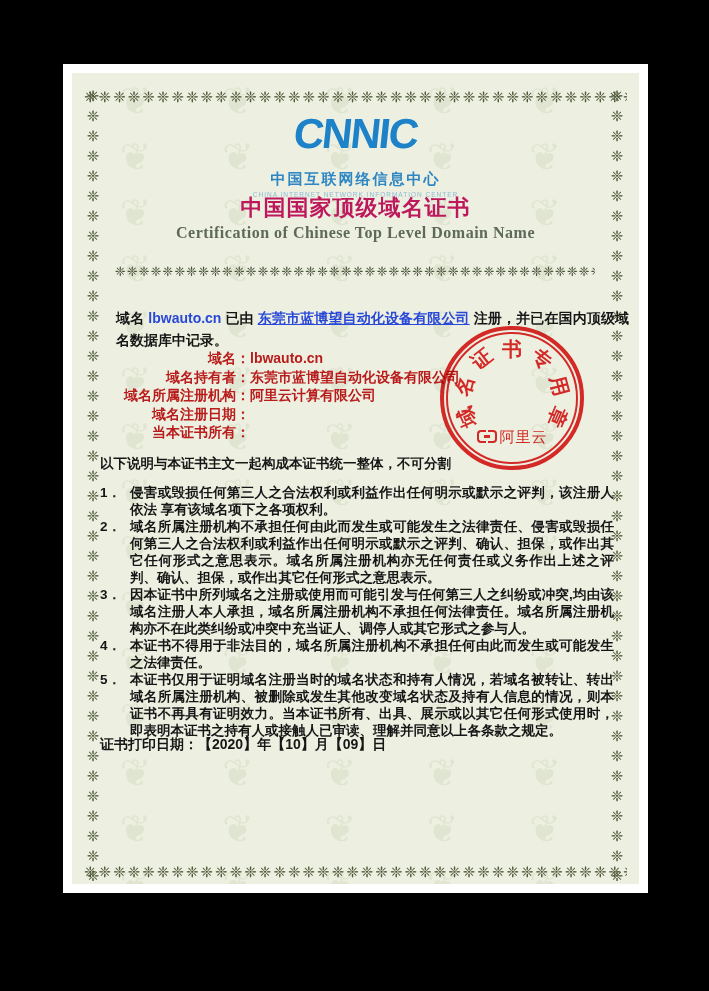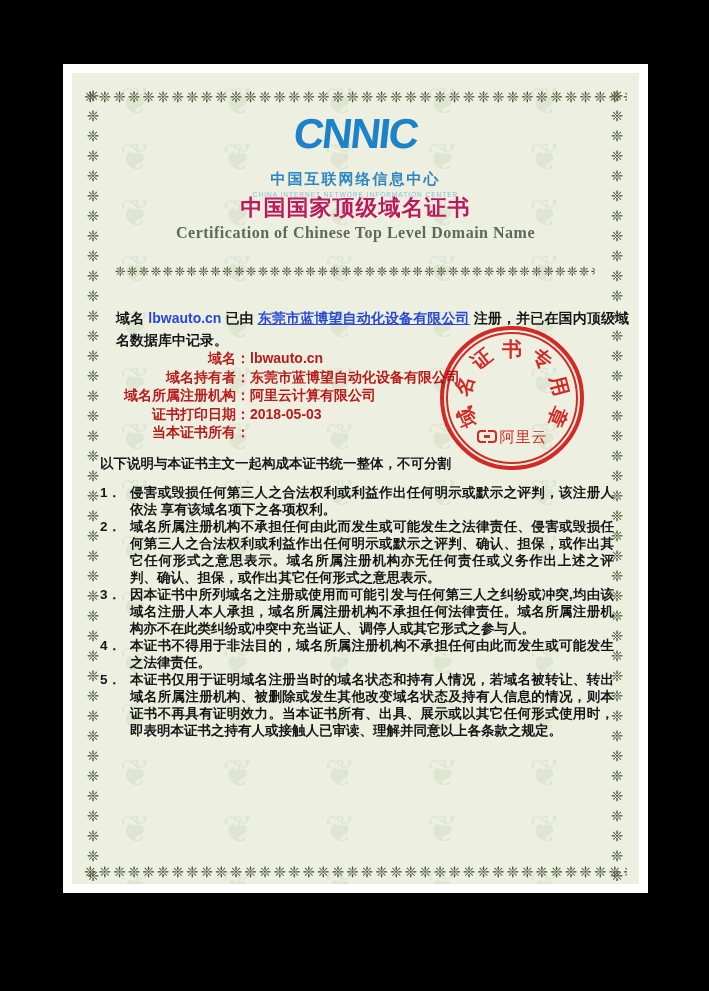--- a/index.html
+++ b/index.html
@@ -113,22 +113,21 @@
           </div>
           <div class="drow">
             <div class="dlabel">域名持有者：</div>
             <div class="dvalue">东莞市蓝博望自动化设备有限公司</div>
           </div>
           <div class="drow">
             <div class="dlabel">域名所属注册机构：</div>
             <div class="dvalue">阿里云计算有限公司</div>
           </div>
           <div class="drow">
-            <div class="dlabel">证书打印日期：</div>
-            <div class="dvalue">2018-05-03</div>
+            <div class="dlabel">域名注册日期：</div>
           </div>
           <div class="drow">
             <div class="dlabel">当本证书所有：</div>
           </div>
         </div>
 
       <div class="terms">
         <p class="terms-intro">以下说明与本证书主文一起构成本证书统一整体，不可分割</p>
         <div>
             <div class="term">
@@ -147,20 +146,21 @@
               <span class="tnum">4．</span>
               <span class="ttext">本证书不得用于非法目的，域名所属注册机构不承担任何由此而发生或可能发生之法律责任。</span>
             </div>
             <div class="term">
               <span class="tnum">5．</span>
               <span class="ttext">本证书仅用于证明域名注册当时的域名状态和持有人情况，若域名被转让、转出域名所属注册机构、被删除或发生其他改变域名状态及持有人信息的情况，则本证书不再具有证明效力。当本证书所有、出具、展示或以其它任何形式使用时，即表明本证书之持有人或接触人已审读、理解并同意以上各条款之规定。</span>
             </div>
           </div>
       </div>
 
+      <div class="pdate">证书打印日期：【2020】年【10】月【09】日</div>
     </div>
 
     <div class="seal">
       <div class="ring-outer"></div>
       <div class="ring-inner"></div>
       <div class="seal-arc">
           <span style="left: 26.8953px; top: 91.1458px; transform: translate(-50%, -50%) rotate(-113deg);">域</span>
           <span style="left: 24.5967px; top: 59.5934px; transform: translate(-50%, -50%) rotate(-75.3333deg);">名</span>
           <span style="left: 42.0577px; top: 33.2126px; transform: translate(-50%, -50%) rotate(-37.6667deg);">证</span>
           <span style="left: 72px; top: 23px; transform: translate(-50%, -50%) rotate(0deg);">书</span>

